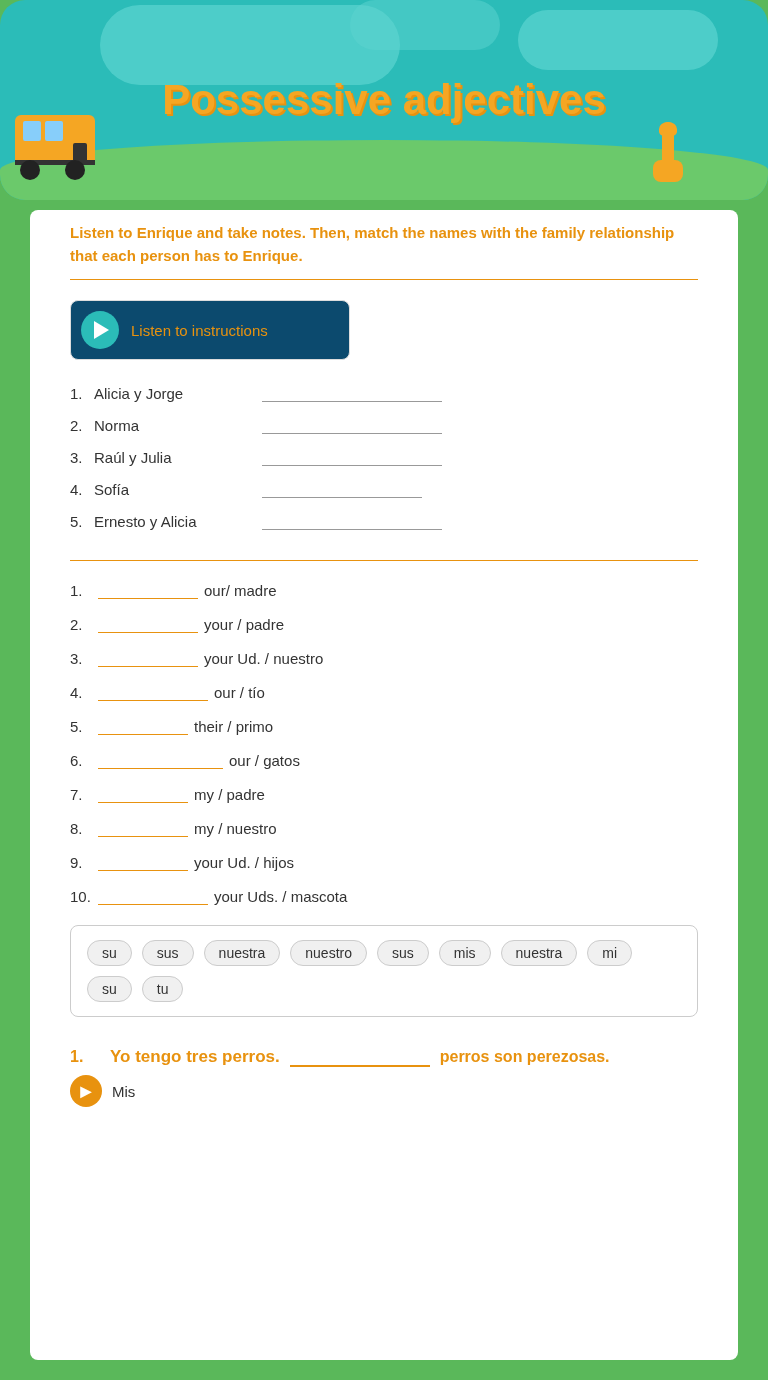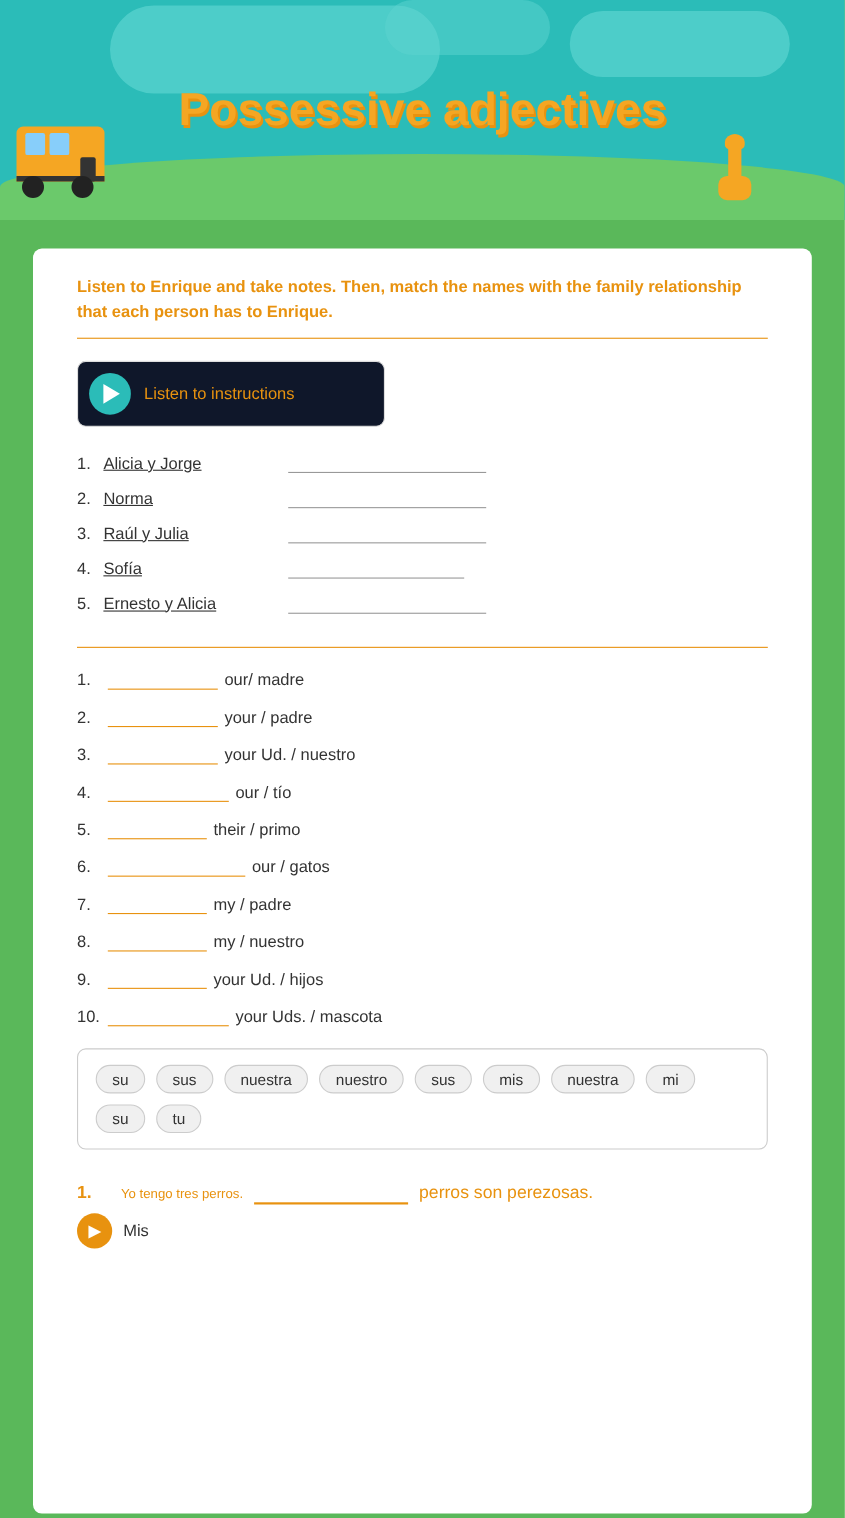--- a/index.html
+++ b/index.html
@@ -11,20 +11,21 @@
       overflow-x: hidden;
     }
 
     
     .header {
       background: #2bbcb8;
       width: 100%;
       height: 200px;
       position: relative;
       overflow: hidden;
+      border-radius: 25px;
     }
     
     .cloud {
       position: absolute;
       background: #5dd4d0;
       border-radius: 50px;
     }
     .cloud1 { width: 300px; height: 80px; top: 5px; left: 100px; opacity: 0.7; }
     .cloud2 { width: 200px; height: 60px; top: 10px; right: 50px; opacity: 0.7; }
     .cloud3 { width: 150px; height: 50px; top: 0px; left: 350px; opacity: 0.5; }
@@ -137,23 +138,23 @@
       background: #f5a623;
       border-radius: 8px;
       position: absolute;
       left: 5px;
       bottom: 0;
     }
 
     
     .main-content {
       background: #fff;
-      margin: 26px 30px;
+      margin: 10px 30px;
       border-radius: 8px;
-      padding: 24px 40px;
+      padding: 12px 40px;
       min-height: 1150px;
     }
 
     
     .instruction-text {
       color: #e8920f;
       font-size: 15px;
       font-weight: bold;
       line-height: 1.5;
       margin-bottom: 12px;
@@ -162,21 +163,21 @@
       border: none;
       border-top: 1.5px solid #e8920f;
       margin-bottom: 20px;
     }
 
     
     .audio-btn {
       display: flex;
       align-items: center;
       gap: 12px;
-      background: #0f172a;
+      background: #0c4a6e;
       border: 1px solid #ddd;
       border-radius: 8px;
       padding: 10px 20px 10px 10px;
       width: 280px;
       cursor: pointer;
       margin-bottom: 24px;
     }
     .play-icon {
       width: 38px;
       height: 38px;
@@ -208,21 +209,20 @@
       margin-bottom: 14px;
       font-size: 15px;
       color: #333;
     }
     .name-list-item .num {
       min-width: 24px;
       font-weight: normal;
     }
     .name-list-item .name {
       min-width: 160px;
-      text-decoration: underline;
     }
     .answer-line {
       display: inline-block;
       border-bottom: 1.5px solid #999;
       min-width: 180px;
       height: 18px;
       margin-left: 8px;
     }
 
     
@@ -279,33 +279,33 @@
       margin-bottom: 6px;
     }
     .sentence-num {
       color: #e8920f;
       font-size: 16px;
       font-weight: bold;
       min-width: 30px;
     }
     .sentence-text {
       color: #e8920f;
-      font-size: 12px;
-      font-weight: normal;
+      font-size: 17px;
+      font-weight: bold;
     }
     .sentence-blank {
       display: inline-block;
       border-bottom: 2px solid #e8920f;
       min-width: 140px;
       height: 20px;
     }
     .sentence-end {
       color: #e8920f;
       font-size: 16px;
-      font-weight: normal;
+      font-weight: bold;
     }
 
     
     .answer-hint {
       display: flex;
       align-items: center;
       gap: 10px;
       margin-top: 8px;
     }
     .hint-circle {

